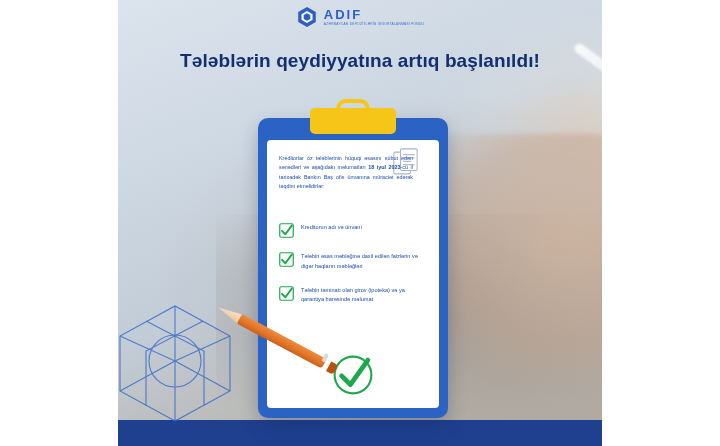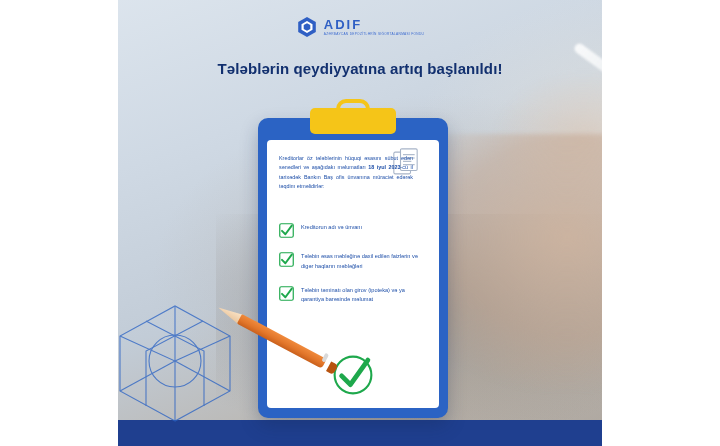--- a/index.html
+++ b/index.html
@@ -95,21 +95,20 @@
     bottom: 20px;
     width: 150px;
     height: 130px;
     opacity: 0.9;
   }
   
   .header {
     position: absolute;
     left: 118px; top: 0;
     width: 484px;
-    padding-top: 10px;
     text-align: center;
   }
   .logo-row {
     display: flex;
     align-items: center;
     justify-content: center;
     gap: 6px;
     height: 34px;
   }
   .logo-mark {
@@ -130,21 +129,21 @@
   }
   .logo-sub {
     font-size: 3.2px;
     color: #3a6ad0;
     letter-spacing: 0.3px;
     margin-top: 2px;
     white-space: nowrap;
   }
   .headline {
     margin-top: 16px;
-    font-size: 15px;
+    font-size: 19px;
     font-weight: bold;
     color: #12306f;
     letter-spacing: 0.1px;
   }
   
   .clipboard {
     position: absolute;
     left: 258px;
     top: 118px;
     width: 190px;

